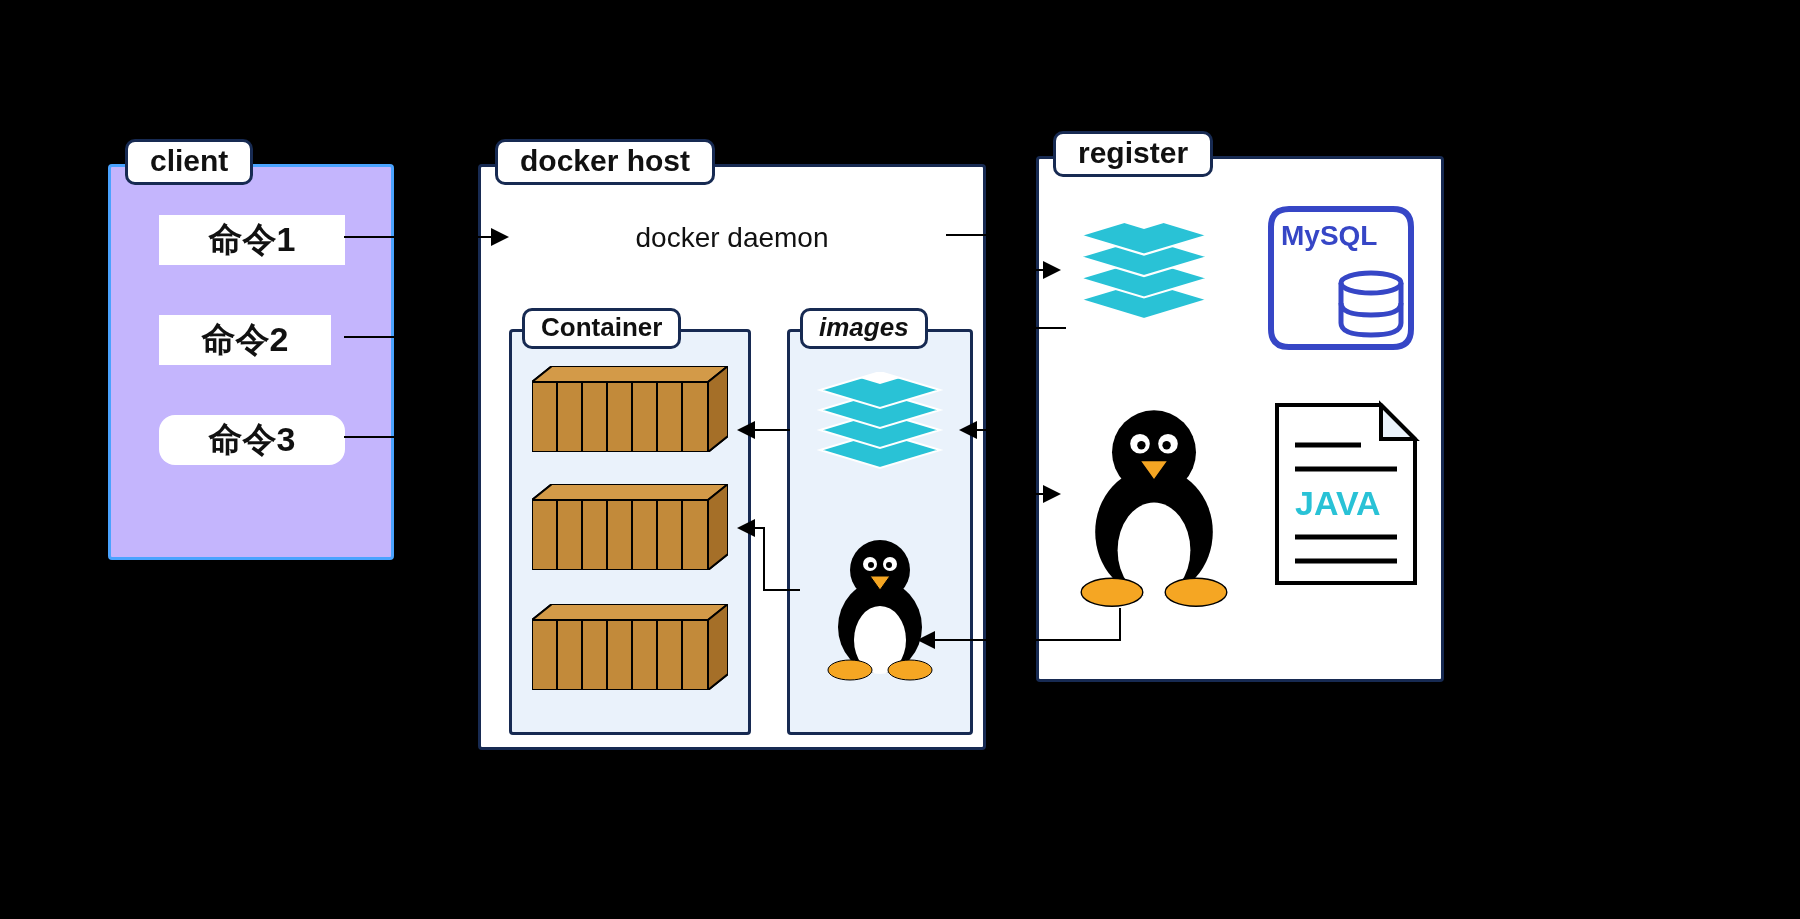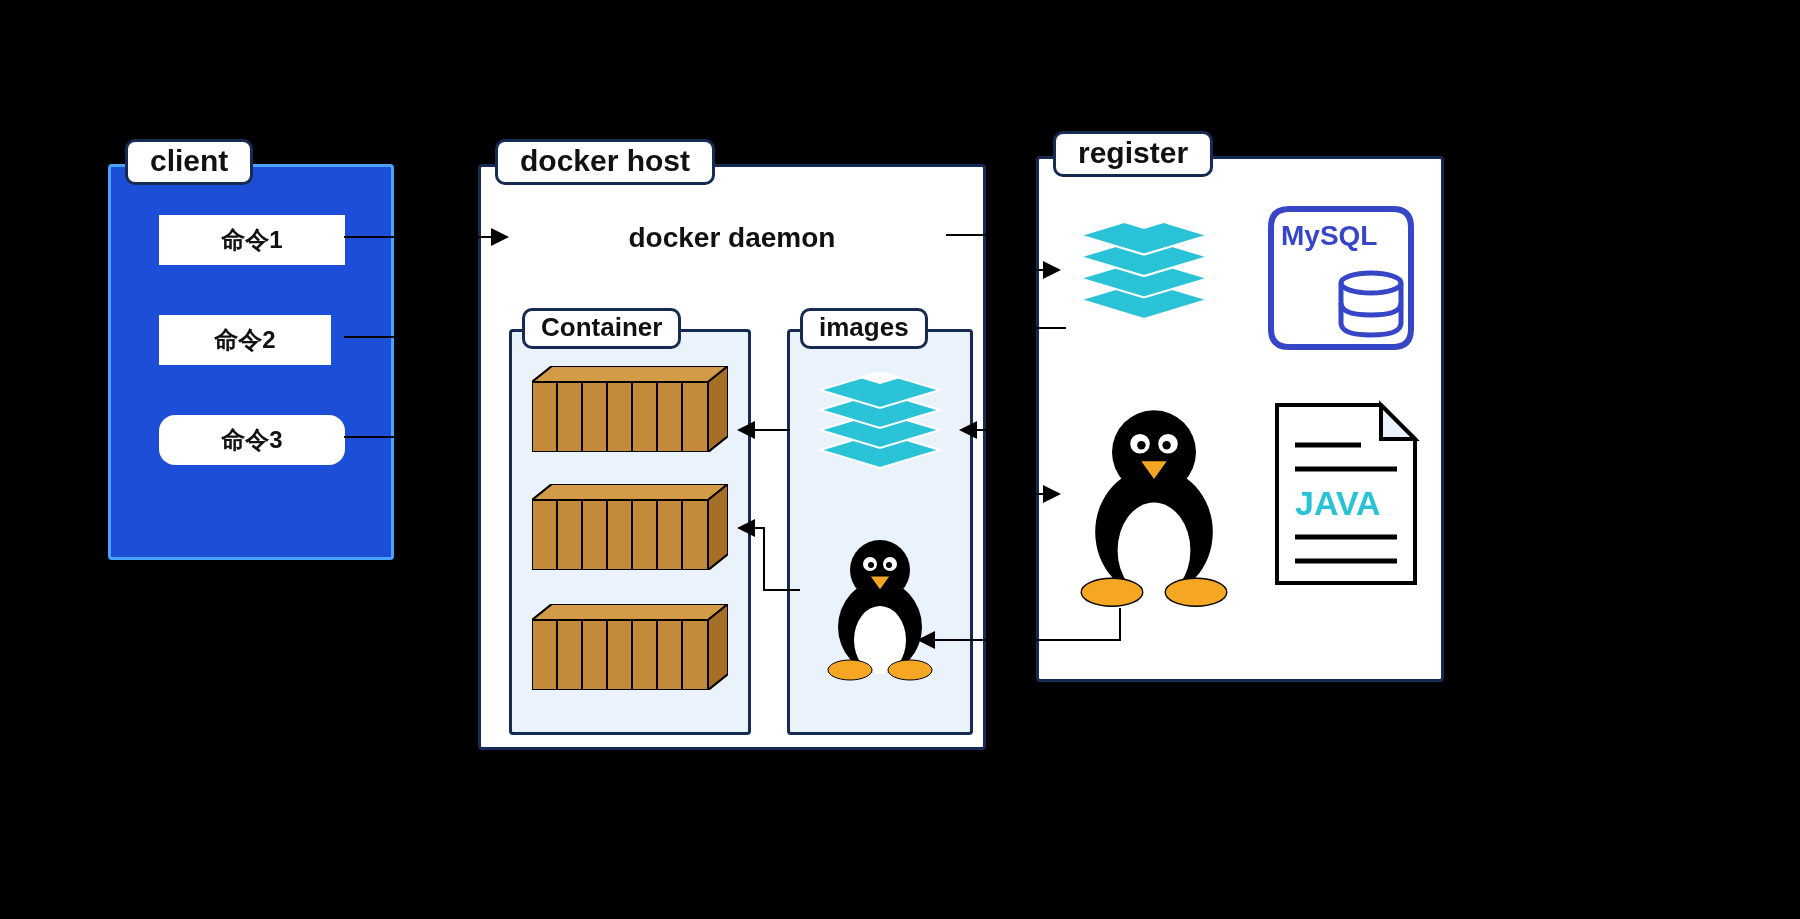--- a/index.html
+++ b/index.html
@@ -22,21 +22,21 @@
     pointer-events: none;
   }
   .panel {
     position: absolute;
     background: #ffffff;
     border: 3px solid #172a52;
     border-radius: 4px;
   }
   .panel.client {
     border-color: #4aa3ff;
-    background: #1d4ed8;
+    background: #c4b5fd;
   }
   .panel-label {
     position: absolute;
     top: -28px;
     left: 14px;
     background: #fff;
     border: 3px solid #172a52;
     border-radius: 10px;
     padding: 2px 22px 4px 22px;
     font-size: 30px;
@@ -60,33 +60,33 @@
     border-radius: 10px;
     padding: 1px 16px 3px 16px;
     font-size: 26px;
     font-weight: 700;
     color: #111;
     white-space: nowrap;
   }
   .cmd {
     position: absolute;
     background: #fff;
-    font-size: 24px;
+    font-size: 34px;
     font-weight: 700;
     color: #111;
     display: flex;
     align-items: center;
     justify-content: center;
     box-sizing: border-box;
   }
   .daemon-box {
     position: absolute;
     background: #fff;
     font-size: 28px;
-    font-weight: 700;
+    font-weight: 400;
     color: #111;
     display: flex;
     align-items: center;
     justify-content: center;
     box-sizing: border-box;
   }
   .crate { position: absolute; }
   .icon { position: absolute; }
 </style>
 </head>
@@ -141,21 +141,21 @@
       <rect x="0" y="16" width="176" height="70" fill="#c28a3a" stroke="#000" stroke-width="2"></rect>
       <line x1="25" y1="16" x2="25" y2="86" stroke="#000" stroke-width="2"></line>
       <line x1="50" y1="16" x2="50" y2="86" stroke="#000" stroke-width="2"></line>
       <line x1="75" y1="16" x2="75" y2="86" stroke="#000" stroke-width="2"></line>
       <line x1="100" y1="16" x2="100" y2="86" stroke="#000" stroke-width="2"></line>
       <line x1="125" y1="16" x2="125" y2="86" stroke="#000" stroke-width="2"></line>
       <line x1="150" y1="16" x2="150" y2="86" stroke="#000" stroke-width="2"></line>
     </svg>
   </div>
 
-  <div class="subpanel" style="left:298px; top:162px; width:180px; height:400px;">
+  <div class="subpanel" style="left:298px; top:162px; width:180px; height:400px;font-style:italic;">
     <div class="subpanel-label">images</div>
 
     <svg class="icon" style="left:20px; top:40px; width:140px; height:110px;" viewBox="0 0 140 110">
       <g fill="#29c2d6" stroke="#fff" stroke-width="2">
         <polygon points="70,60 130,78 70,96 10,78"></polygon>
         <polygon points="70,40 130,58 70,76 10,58"></polygon>
         <polygon points="70,20 130,38 70,56 10,38"></polygon>
         <polygon points="70,0 130,18 70,36 10,18"></polygon>
       </g>
       <polygon points="70,0 90,6 70,12 50,6" fill="#fff"></polygon>

